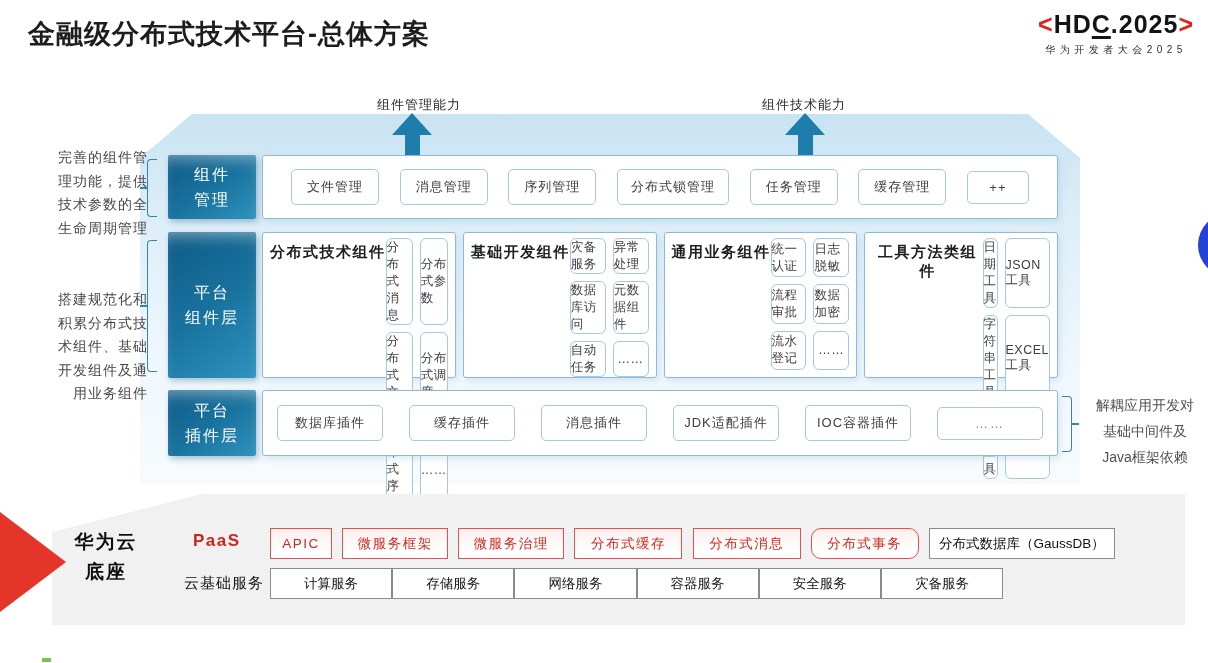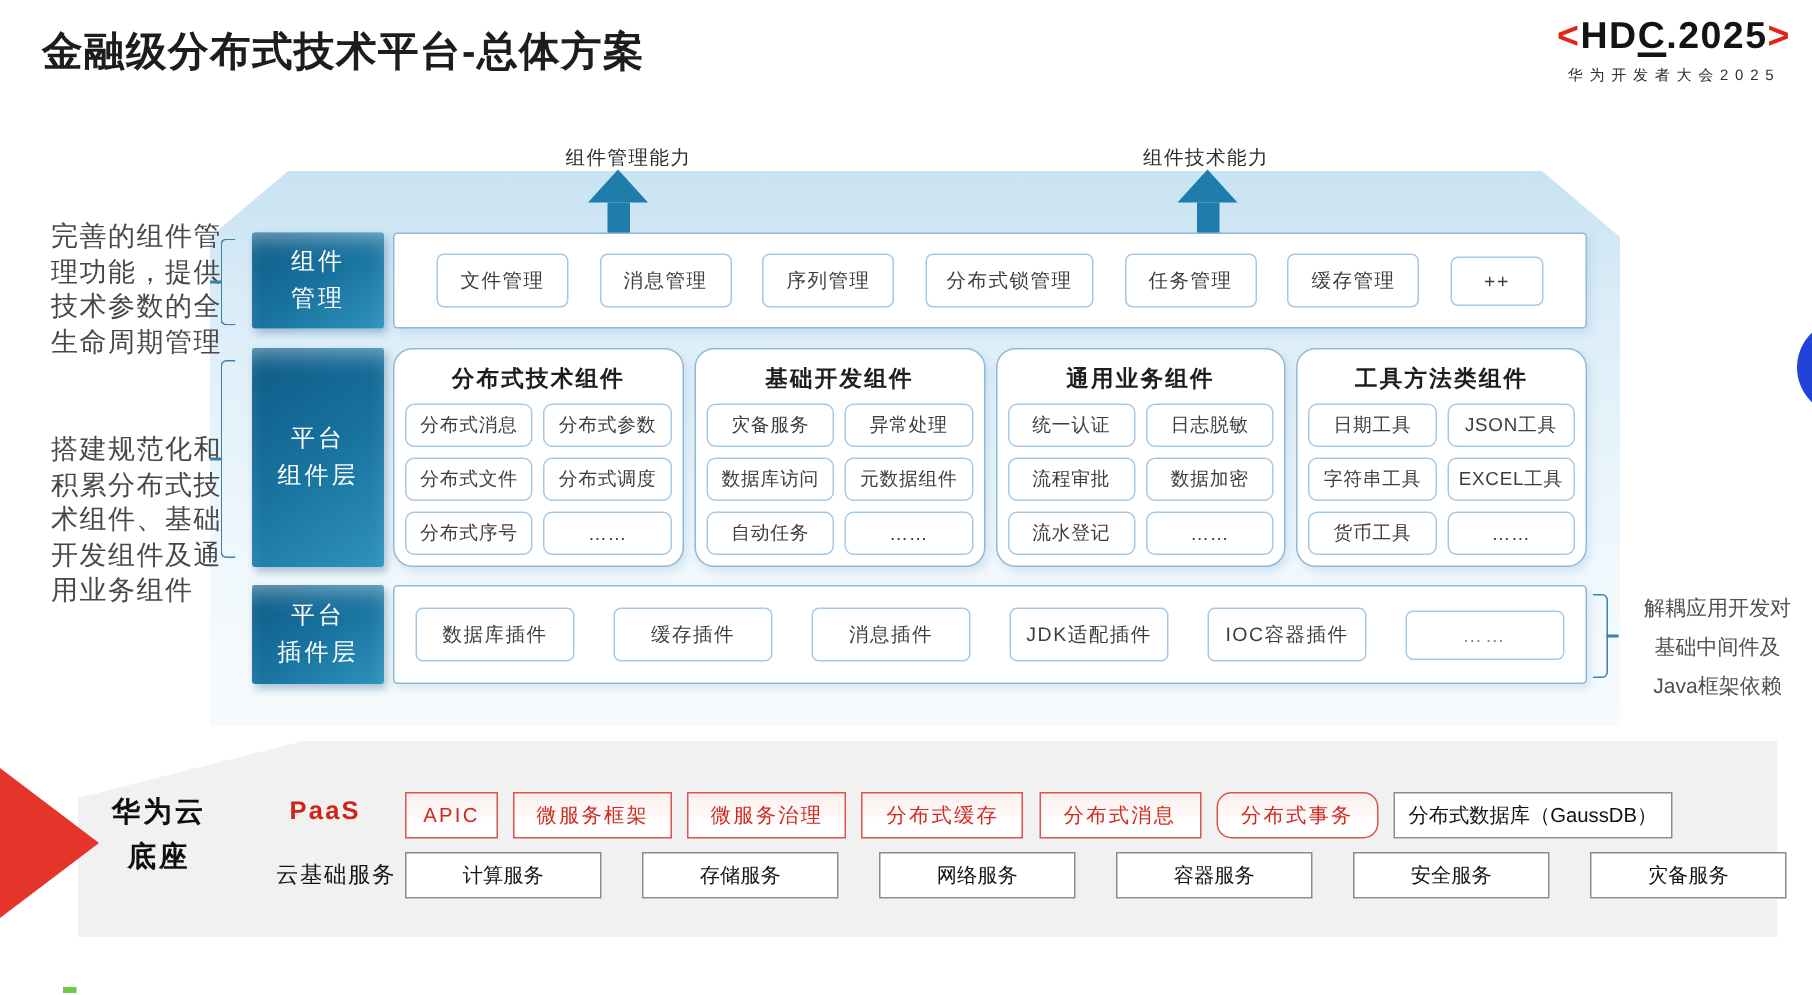--- a/index.html
+++ b/index.html
@@ -41,46 +41,46 @@
   .row-box{position:absolute;left:262px;width:796px;background:#fff;border:1.5px solid #8fb9d9;border-radius:3px;
     box-sizing:border-box;display:flex;align-items:center;justify-content:space-between;
     box-shadow:2px 3px 6px rgba(110,160,200,.22);}
   .chip{border:1.2px solid #a5c8e6;border-radius:5px;background:#fff;color:#3d3d3d;font-size:13px;
     text-align:center;padding:8px 0;letter-spacing:1px;box-sizing:border-box;}
   .chip.w88{width:88px;} .chip.w112{width:112px;} .chip.w62{width:62px;} .chip.w106{width:106px;}
   .dots{color:#8a8a8a;letter-spacing:2px;}
 
   
   .groups{position:absolute;left:262px;top:232px;width:796px;height:146px;display:flex;gap:7px;}
-  .group{flex:1;background:#fff;border:1.5px solid #8fb9d9;border-radius:13px;padding:5px 7px 7px;
-    display:flex;flex-direction:column;box-sizing:border-box;box-shadow:2px 3px 6px rgba(110,160,200,.22);}
+  .group{flex:1;background:#fff;border:1.5px solid #8fb9d9;border-radius:3px;padding:5px 7px 7px;
+    display:flex;flex-direction:row;box-sizing:border-box;box-shadow:2px 3px 6px rgba(110,160,200,.22);}
   .group-title{font-size:15px;font-weight:700;color:#1e1e1e;text-align:center;padding:5px 0 7px;letter-spacing:1.5px;}
   .group-grid{display:grid;grid-template-columns:1fr 1fr;gap:7px;flex:1;}
   .cell{border:1.2px solid #a5c8e6;border-radius:6px;display:flex;align-items:center;justify-content:center;
     font-size:12.5px;color:#3d3d3d;background:#fff;letter-spacing:.5px;}
 
   
-  .note-l{position:absolute;left:34px;width:114px;text-align:left;font-size:18px;color:#484848;line-height:23.5px;letter-spacing:1px;}
+  .note-l{position:absolute;left:34px;width:114px;text-align:right;font-size:14px;color:#484848;line-height:23.5px;letter-spacing:1px;}
   .note-r{position:absolute;left:1082px;top:392px;width:126px;text-align:center;font-size:14px;color:#505050;line-height:26px;}
 
   
   .foundation{position:absolute;left:52px;top:494px;width:1133px;height:131px;background:#f1f1f2;
     clip-path:polygon(150px 0,1133px 0,1133px 131px,0 131px,0 38px);}
   .red-arrow{position:absolute;left:0;top:512px;width:66px;height:100px;background:#e5352b;
     clip-path:polygon(0 0,100% 50%,0 100%);}
   .hw-label{position:absolute;left:68px;top:527px;width:76px;text-align:center;font-size:19px;font-weight:800;
     color:#0f0f0f;line-height:30px;letter-spacing:2px;}
   .paas-label{position:absolute;left:193px;top:531px;font-size:17px;font-weight:800;color:#cf2318;letter-spacing:1.5px;}
   .cloud-label{position:absolute;left:184px;top:574px;font-size:15px;color:#141414;letter-spacing:1px;}
   .paas-row{position:absolute;left:270px;top:528px;width:845px;display:flex;justify-content:space-between;}
   .red-chip{height:31px;border:1.5px solid #dd544b;color:#ce2a20;background:linear-gradient(180deg,#fcEFee 0%,#ffffff 75%);
     font-size:13.5px;display:flex;align-items:center;justify-content:center;letter-spacing:1.5px;box-sizing:border-box;}
   .db-chip{height:31px;width:186px;border:1.5px solid #8b8b8b;color:#111;background:#fff;font-size:13.5px;
     display:flex;align-items:center;justify-content:center;box-sizing:border-box;}
-  .cloud-row{position:absolute;left:270px;top:568px;width:921px;display:flex;justify-content:space-between;}
+  .cloud-row{position:absolute;left:270px;top:568px;width:733px;display:flex;justify-content:space-between;}
   .gray-chip{height:31px;width:131px;border:1.5px solid #8b8b8b;background:#fff;color:#141414;font-size:13.5px;
     display:flex;align-items:center;justify-content:center;box-sizing:border-box;}
 
   
   .blue-circle{position:absolute;left:1198px;top:213px;width:64px;height:64px;border-radius:50%;background:#2342d8;}
   .speck{position:absolute;left:42px;top:658px;width:9px;height:4px;background:#6ec949;}
 </style>
 </head>
 <body>
 

